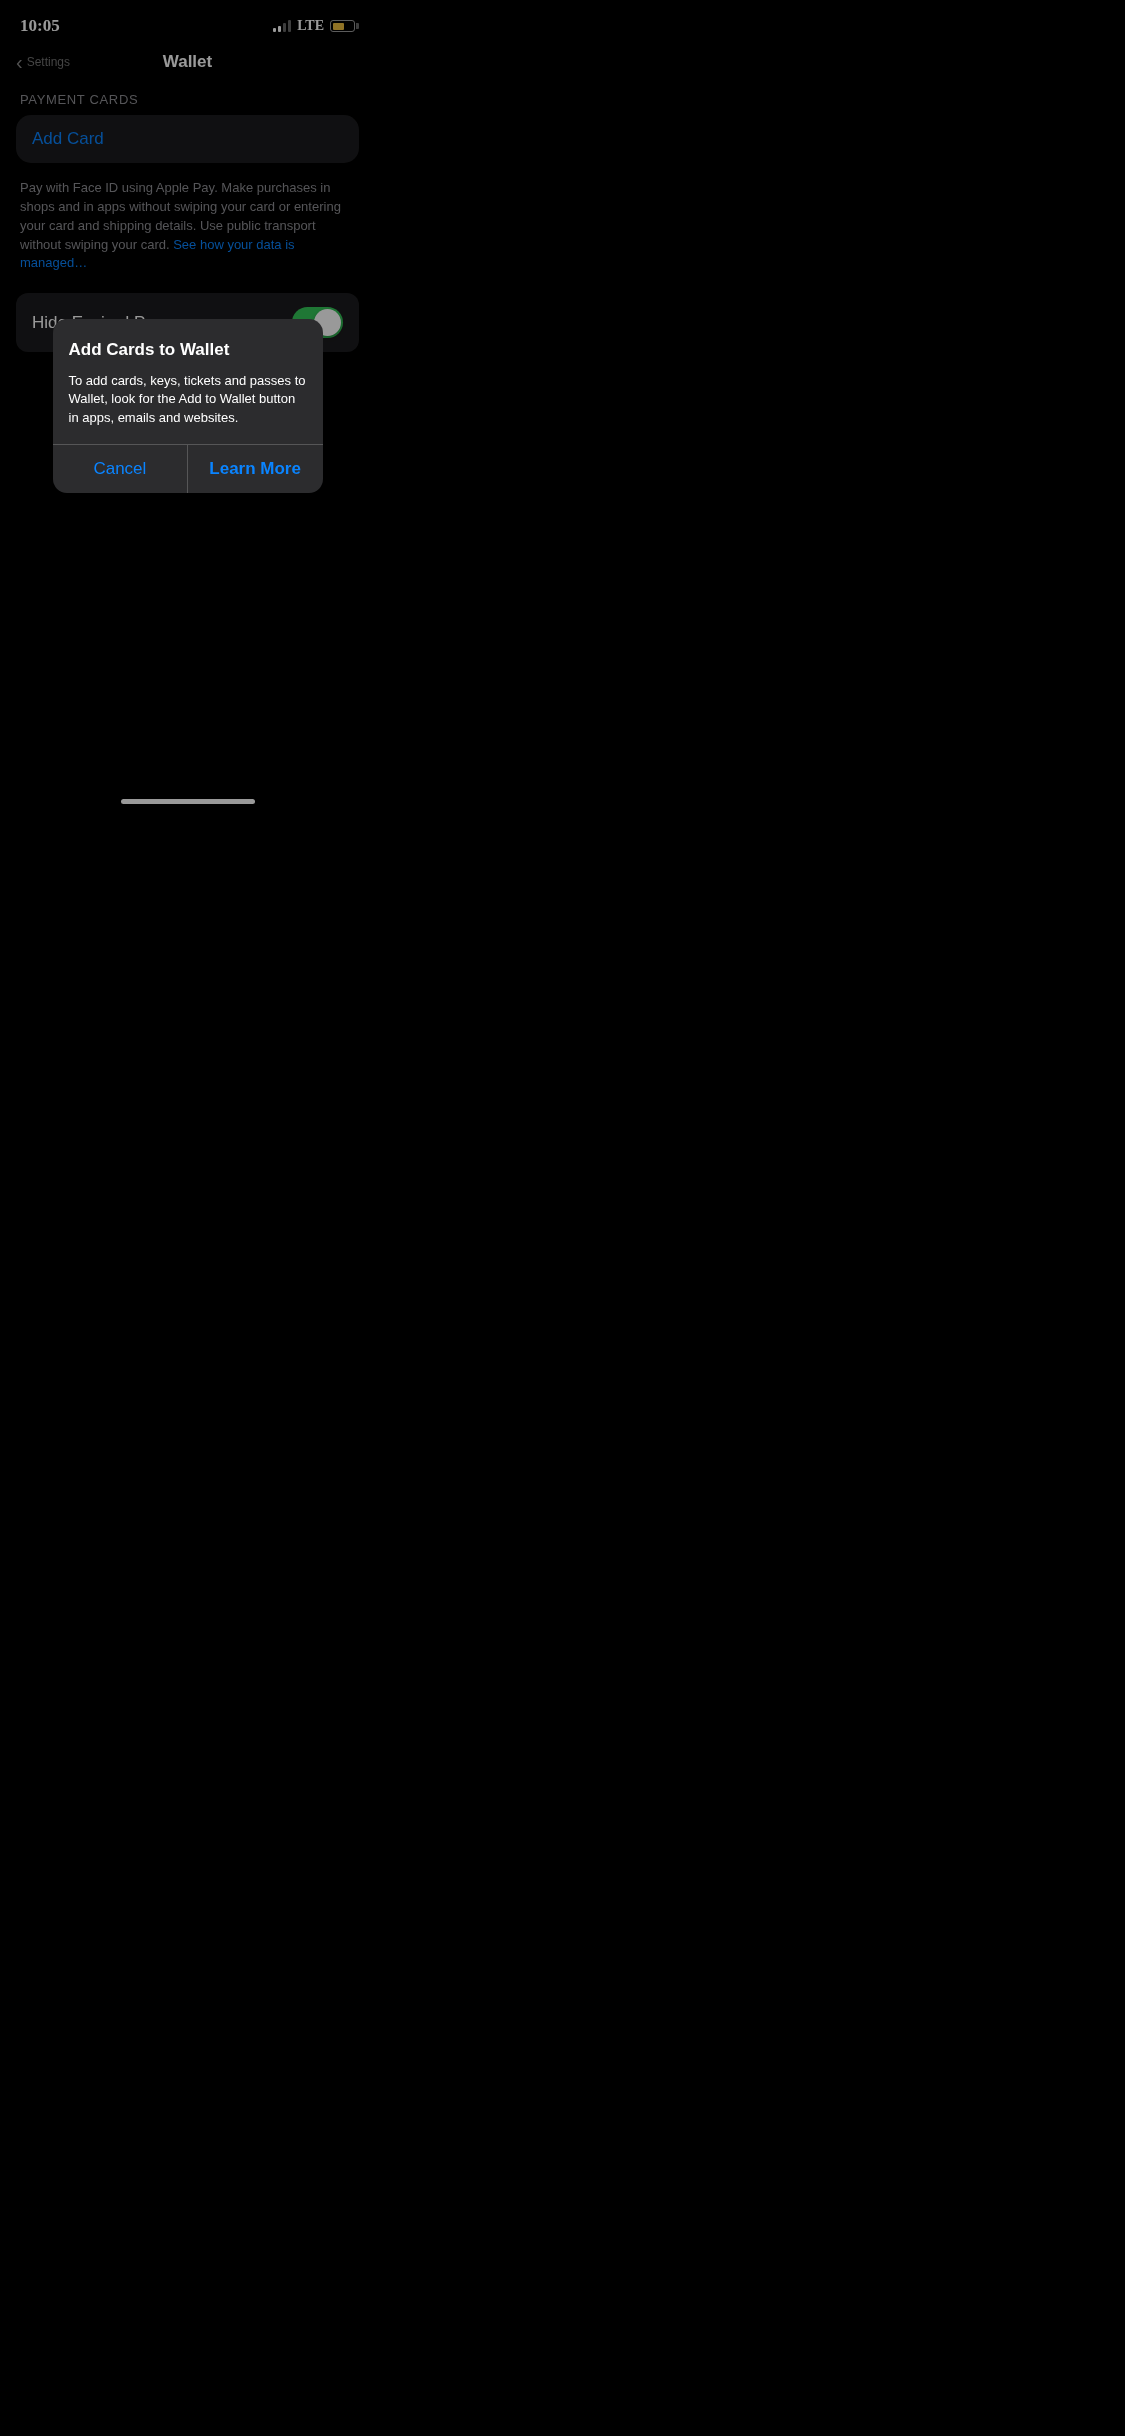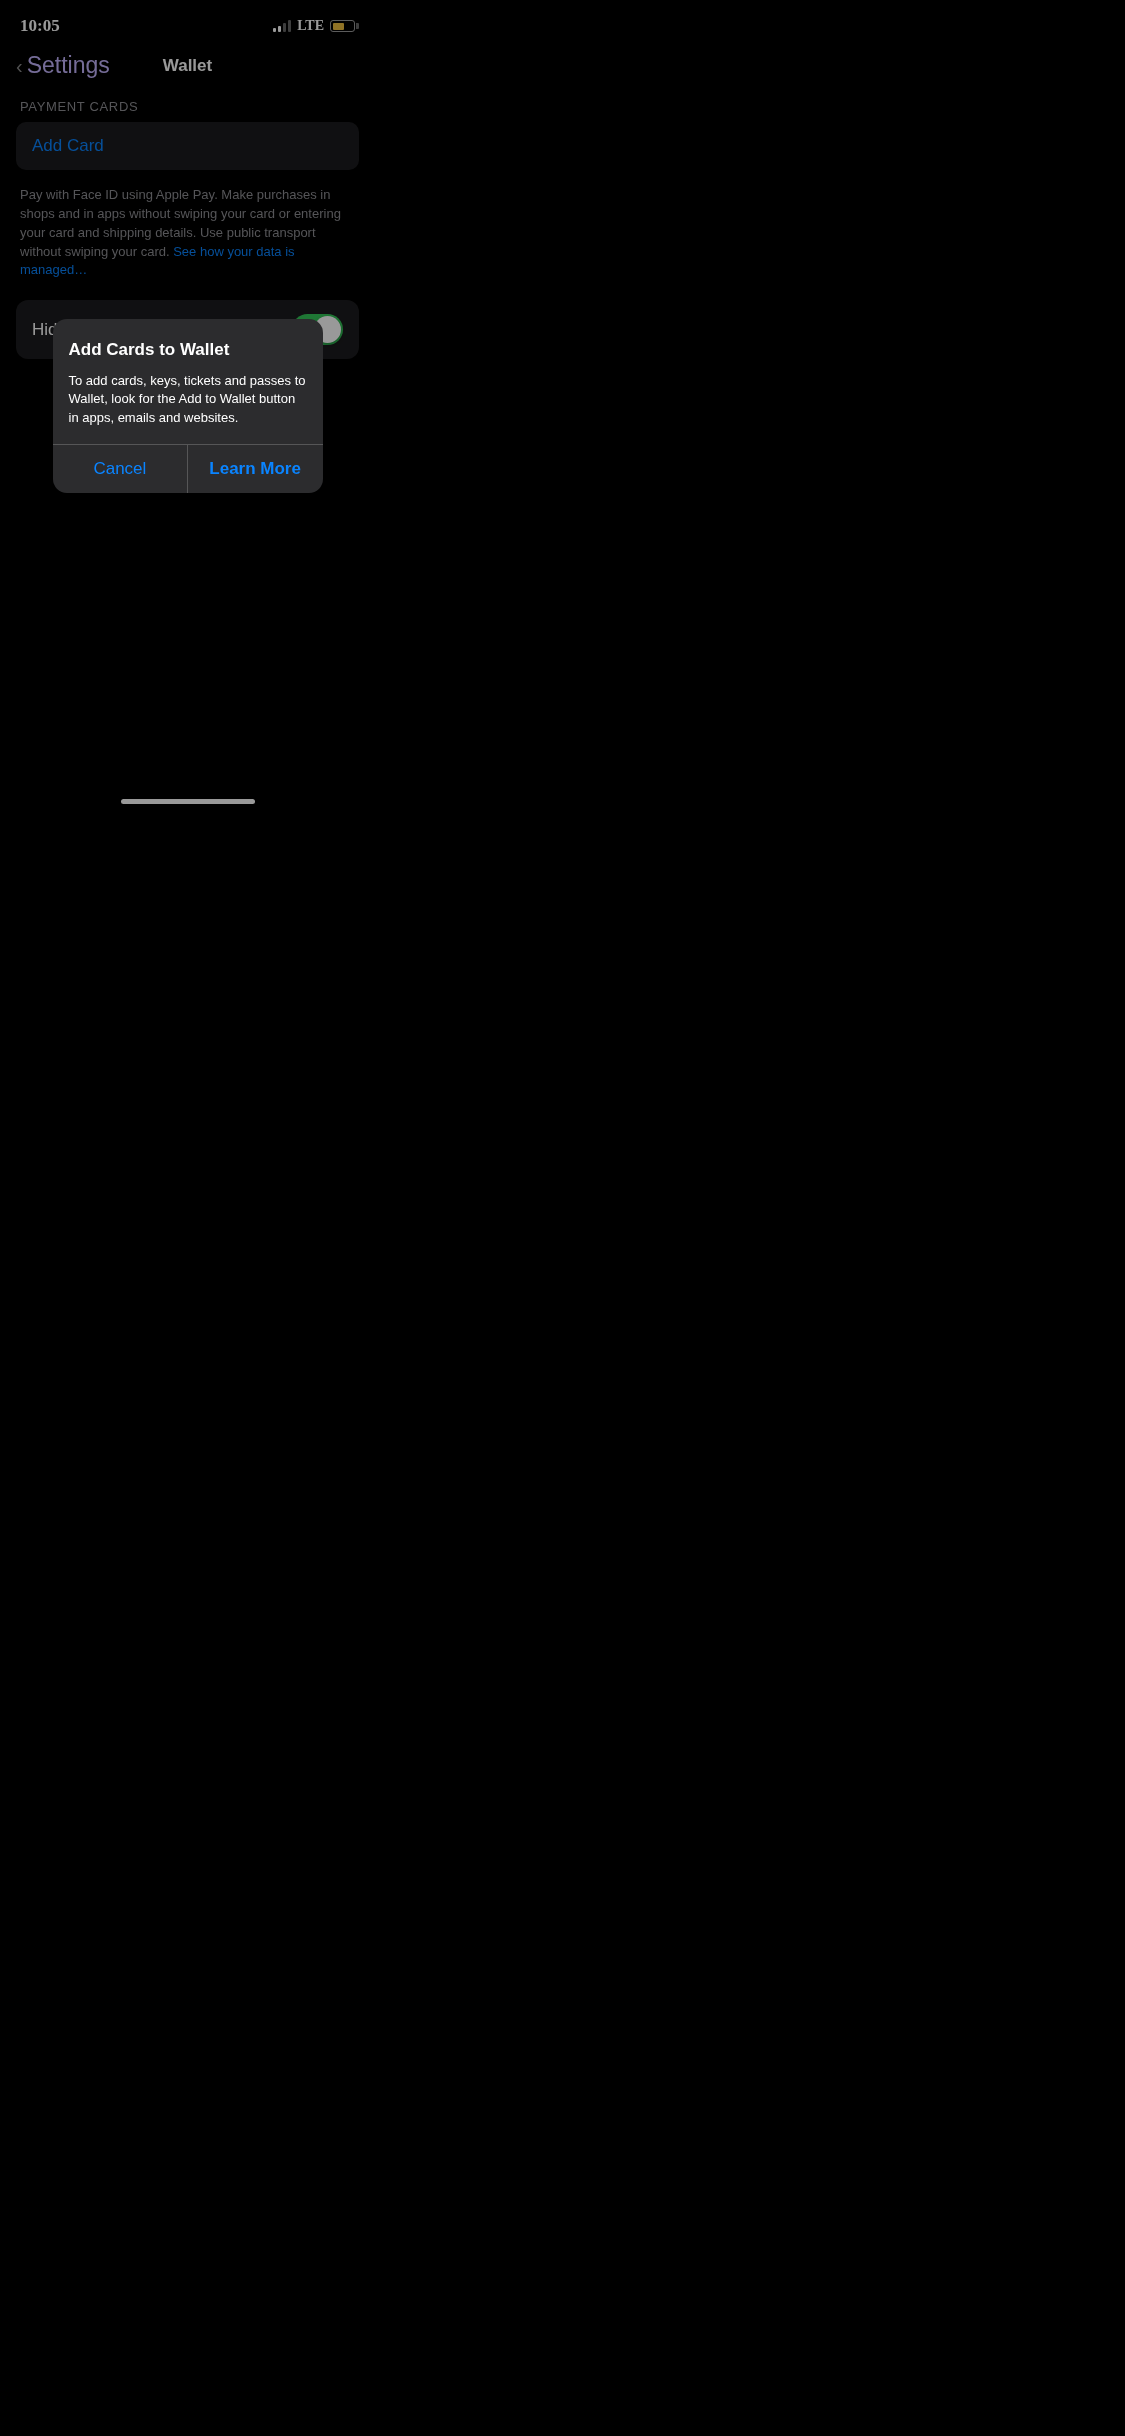--- a/index.html
+++ b/index.html
@@ -114,22 +114,22 @@
     }
 
     .nav-back-chevron {
       font-size: 20px;
       color: #888;
       font-weight: 300;
       line-height: 1;
     }
 
     .nav-back-label {
-      color: #c4b5fd;
-      font-size: 23px;
+      color: #737373;
+      font-size: 12px;
     }
 
     .nav-title {
       position: absolute;
       left: 50%;
       transform: translateX(-50%);
       font-size: 17px;
       font-weight: 600;
       color: #fff;
     }
@@ -144,21 +144,21 @@
       font-weight: 400;
       color: #8e8e93;
       text-transform: uppercase;
       letter-spacing: 0.05em;
       margin-bottom: 8px;
       padding-left: 4px;
     }
 
     .list-card {
       background: #1c1c1e;
-      border-radius: 10px;
+      border-radius: 15px;
       overflow: hidden;
       margin-bottom: 8px;
     }
 
     .list-row {
       display: flex;
       align-items: center;
       justify-content: space-between;
       padding: 14px 16px;
     }

